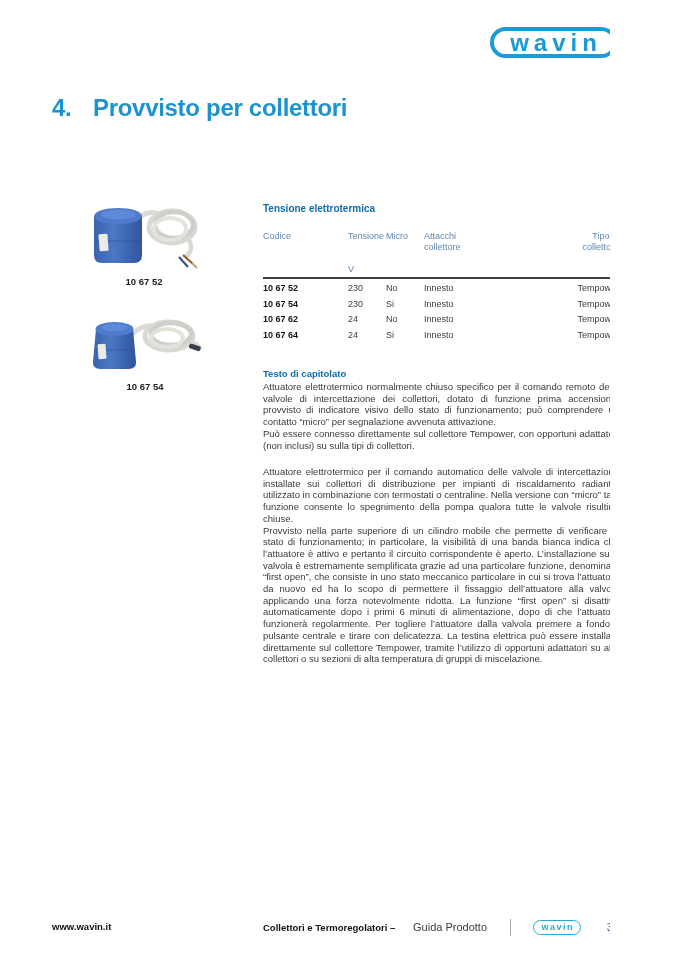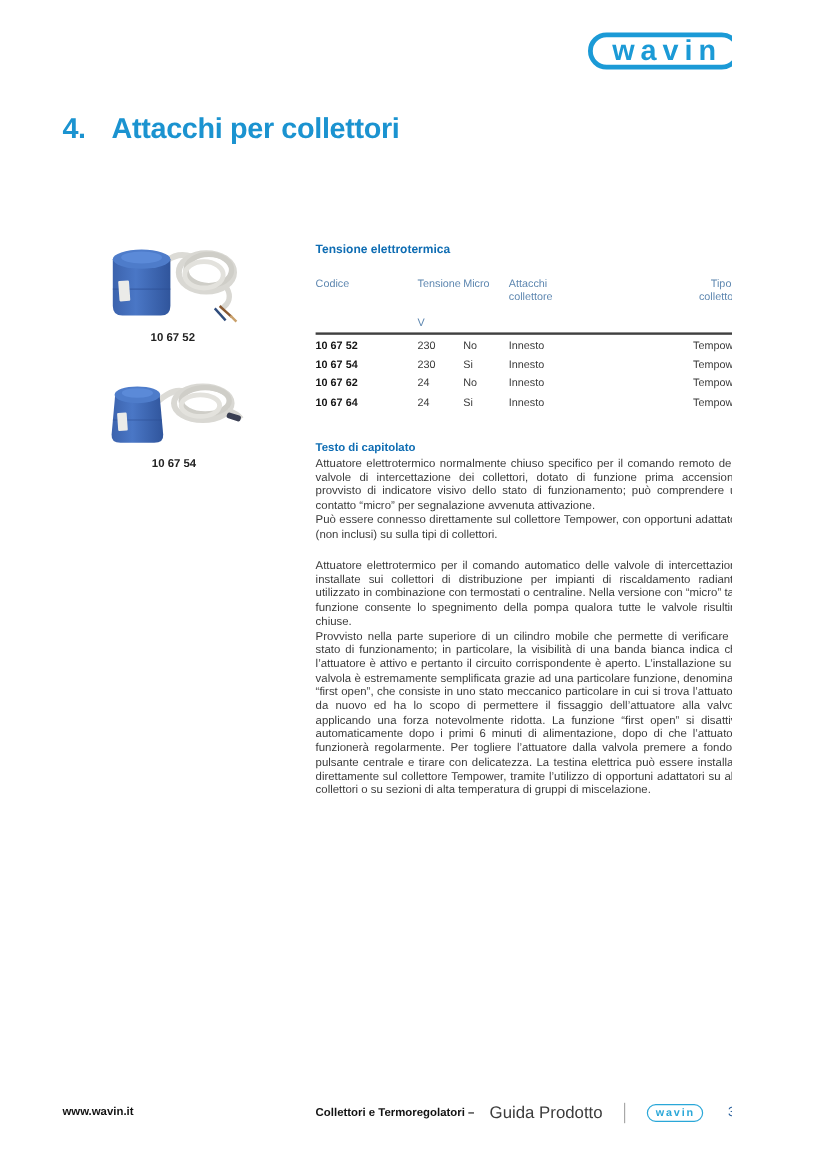--- a/index.html
+++ b/index.html
@@ -62,41 +62,41 @@
   #section-impiego{top:466px;}
   
   .footer-site{
     position:absolute;left:52px;top:921px;font-size:9.5px;font-weight:bold;color:#121212;
   }
   .footer-right{
     position:absolute;left:263px;top:917px;width:356px;height:20px;
     display:flex;justify-content:space-between;align-items:center;
   }
   .footer-doc-bold{font-size:9.5px;font-weight:bold;color:#121212;white-space:pre;}
-  .footer-doc-reg{font-size:14px;color:#3c3c3c;margin-left:4px;white-space:pre;}
+  .footer-doc-reg{font-size:11px;color:#3c3c3c;margin-left:4px;white-space:pre;}
   .footer-divider{width:1px;height:17px;background:#a8a8a8;margin:0 9px;}
   .footer-logo{
     border:1.5px solid #2aa7d8;border-radius:9px;color:#2aa7d8;
     font-size:9px;font-weight:bold;letter-spacing:1.5px;line-height:1;
     padding:2px 6px 2px 7px;
   }
   .footer-page{margin-left:12px;font-size:11px;font-weight:normal;color:#2e639e;}
 </style>
 </head>
 <body>
 
 <div class="page">
 
   <div class="logo-pill">
     <span>wavin</span>
   </div>
 
   <div class="page-title">
     <span class="num">4.</span>
-    <span>Attacchi per collettori</span>
+    <span>Provvisto per collettori</span>
   </div>
 
   <div class="figure" style="left:88px;top:199px;">
     <svg width="112" height="74" viewBox="0 0 112 74">
       <defs>
         <linearGradient id="cyl1" x1="0" y1="0" x2="1" y2="0">
           <stop offset="0" stop-color="#3c63ad"></stop>
           <stop offset="0.4" stop-color="#4a77c6"></stop>
           <stop offset="1" stop-color="#30559c"></stop>
         </linearGradient>

